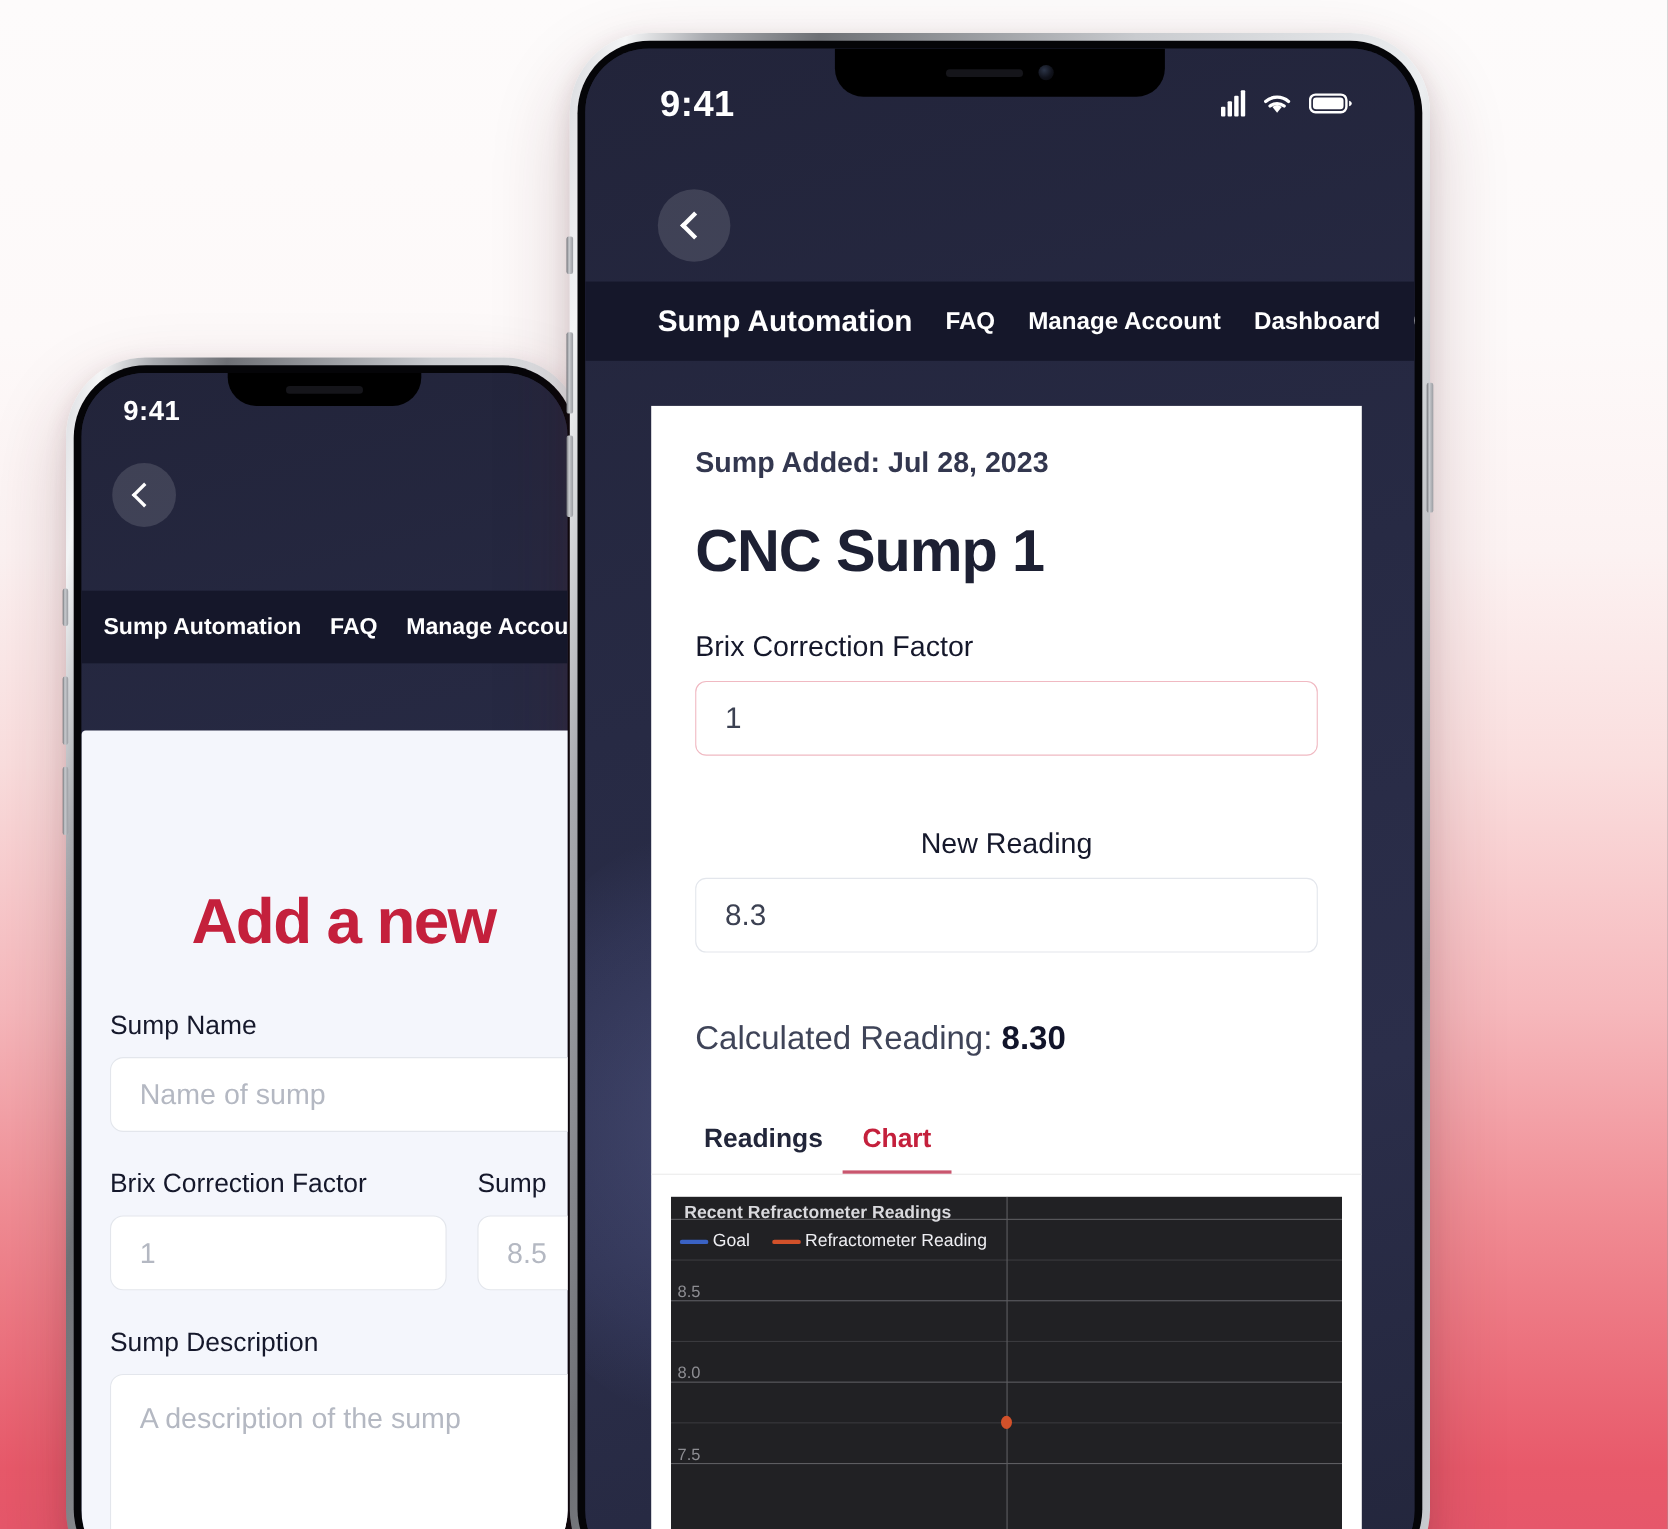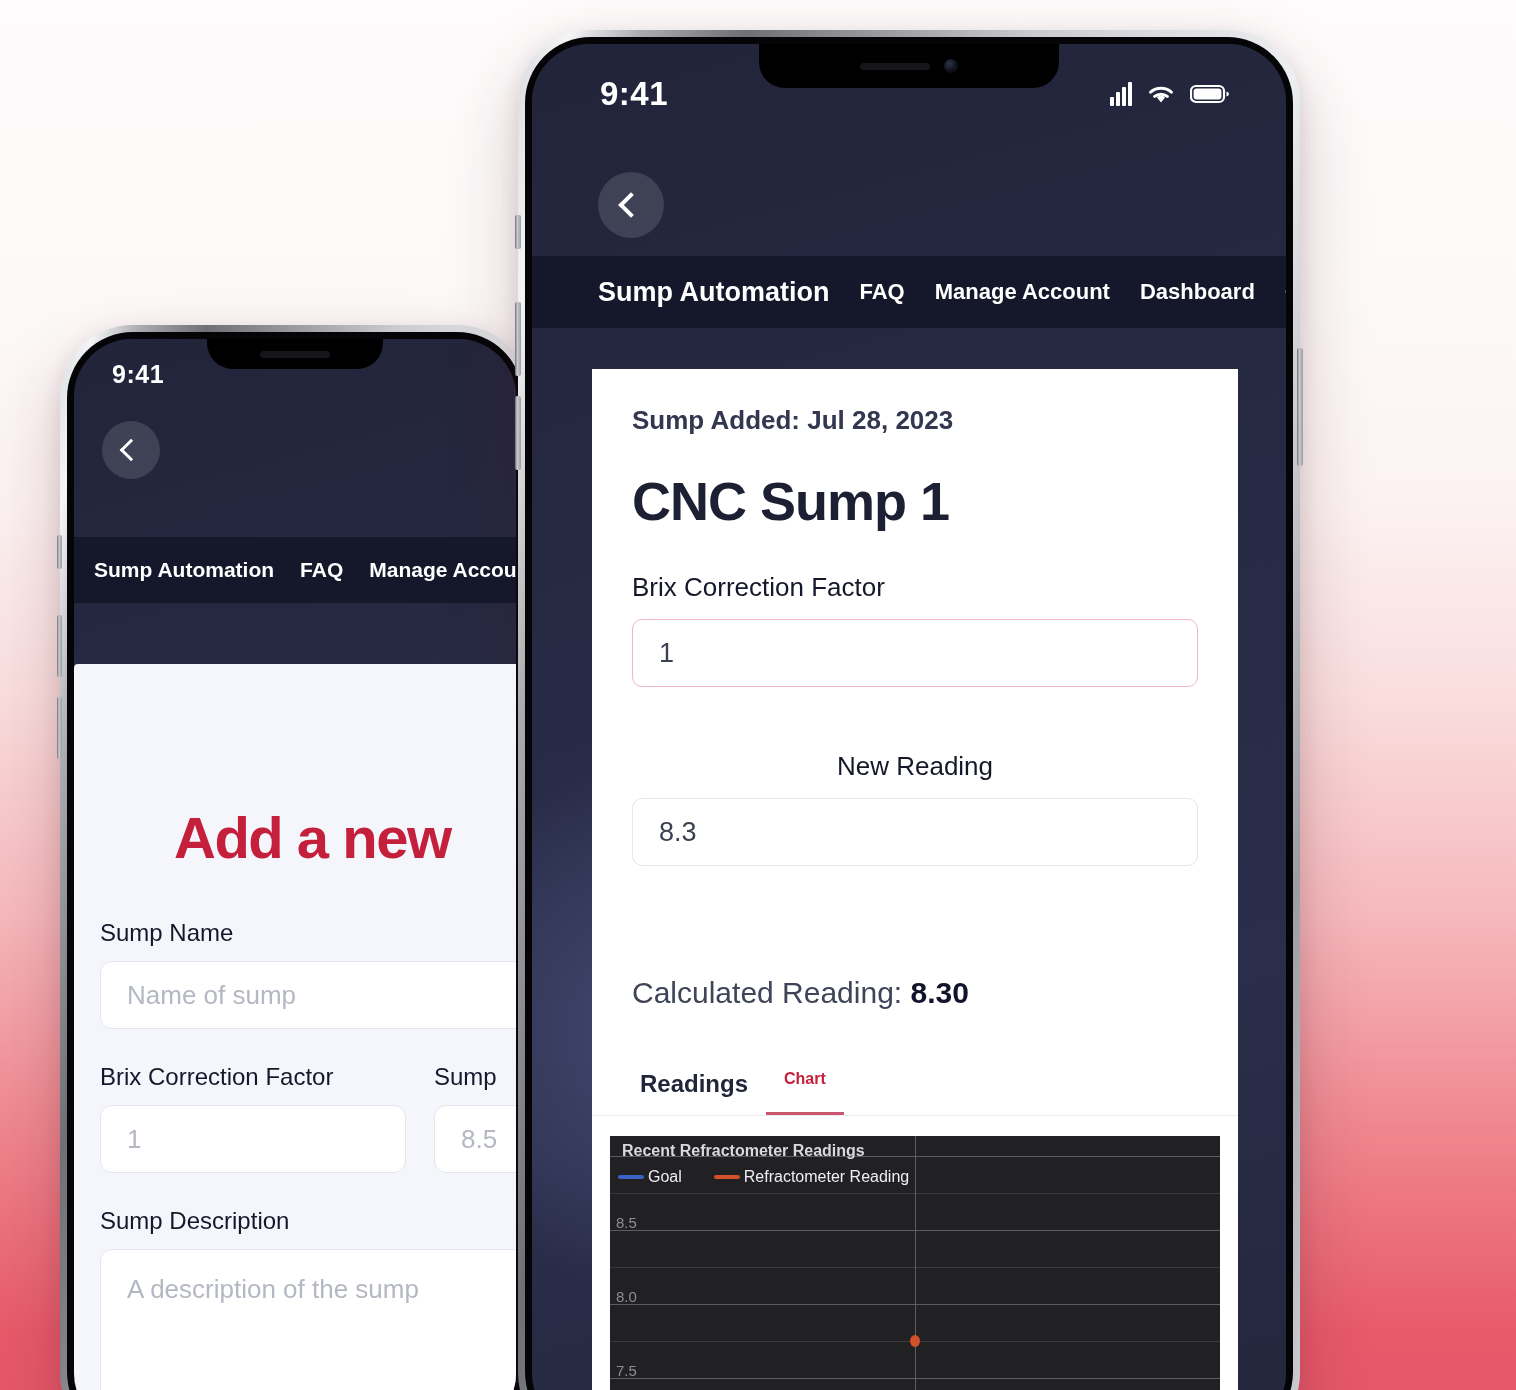--- a/index.html
+++ b/index.html
@@ -294,46 +294,46 @@
           <div class="input accent" style="height:68px;margin-top:16px;padding:0 26px;font-size:27px;">
             <span>1</span>
           </div>
 
           <div class="field-label" style="font-size:26px;margin-top:64px;text-align:center;">New Reading</div>
           <div class="input" style="height:68px;margin-top:16px;padding:0 26px;font-size:27px;">
             <span>8.3</span>
           </div>
 
           <div style="display:flex;align-items:center;justify-content:space-between;margin-top:62px;">
-            <div class="calc" style="font-size:30px;margin-top:48px;">
+            <div class="calc" style="font-size:30px;">
               <span>Calculated Reading: </span><b>8.30</b>
             </div>
           </div>
         </div>
 
         <div class="tabs" style="margin-top:46px;padding:0 30px;">
           <div class="tab" style="font-size:24px;padding:14px 18px;">Readings</div>
-          <div class="tab active" style="font-size:16px;padding:14px 18px;text-align:center;">Chart</div>
+          <div class="tab active" style="font-size:24px;padding:14px 18px;text-align:center;">Chart</div>
         </div>
 
         <div class="chart" style="margin:20px 18px 0 18px;height:420px;">
 
           <div class="grid-h" style="top:20px;"></div>
           <div class="grid-h minor" style="top:57px;"></div>
           <div class="grid-h" style="top:94px;"></div>
           <div class="grid-h minor" style="top:131px;"></div>
           <div class="grid-h" style="top:168px;"></div>
           <div class="grid-h minor" style="top:205px;"></div>
           <div class="grid-h" style="top:242px;"></div>
 
           <div class="grid-v" style="left:50%;"></div>
 
           <div class="chart-title" style="left:12px;top:6px;font-size:16px;">Recent Refractometer Readings</div>
 
-          <div class="legend" style="left:8px;top:32px;gap:32px;">
+          <div class="legend" style="left:8px;top:32px;gap:20px;">
             <span class="legend-item">
               <span class="legend-swatch" style="background:#3a62c4;"></span>
               <span style="font-size:16px;margin-left:4px;">Goal</span>
             </span>
             <span class="legend-item">
               <span class="legend-swatch" style="background:#d2512a;"></span>
               <span style="font-size:16px;margin-left:4px;">Refractometer Reading</span>
             </span>
           </div>
 

